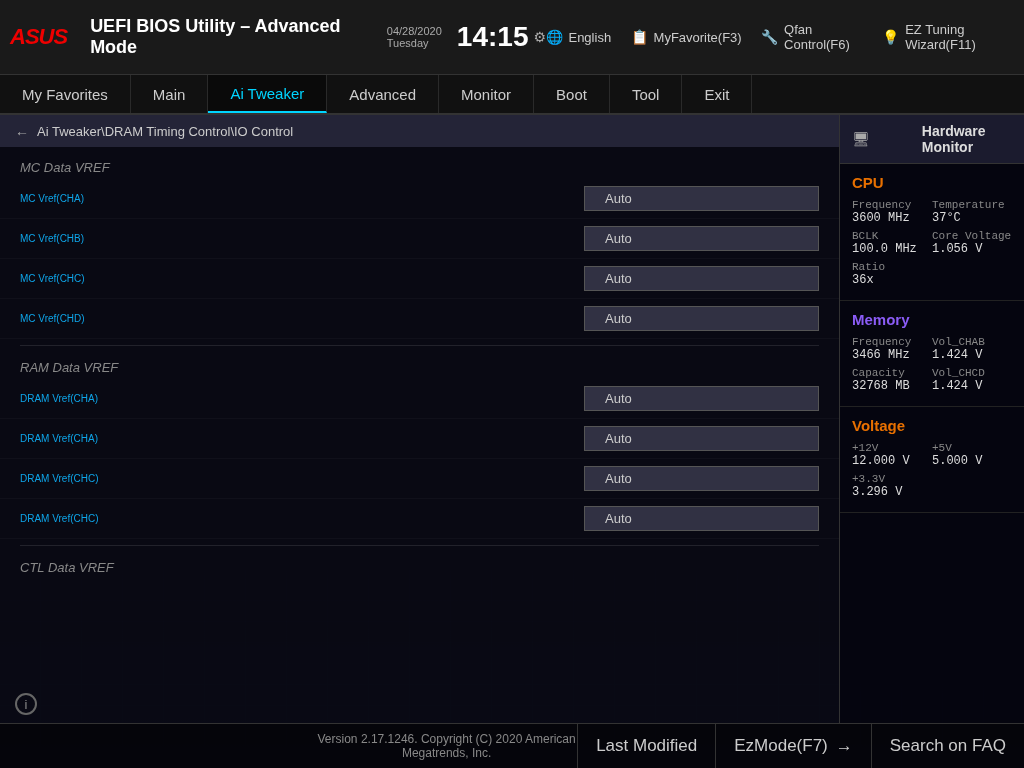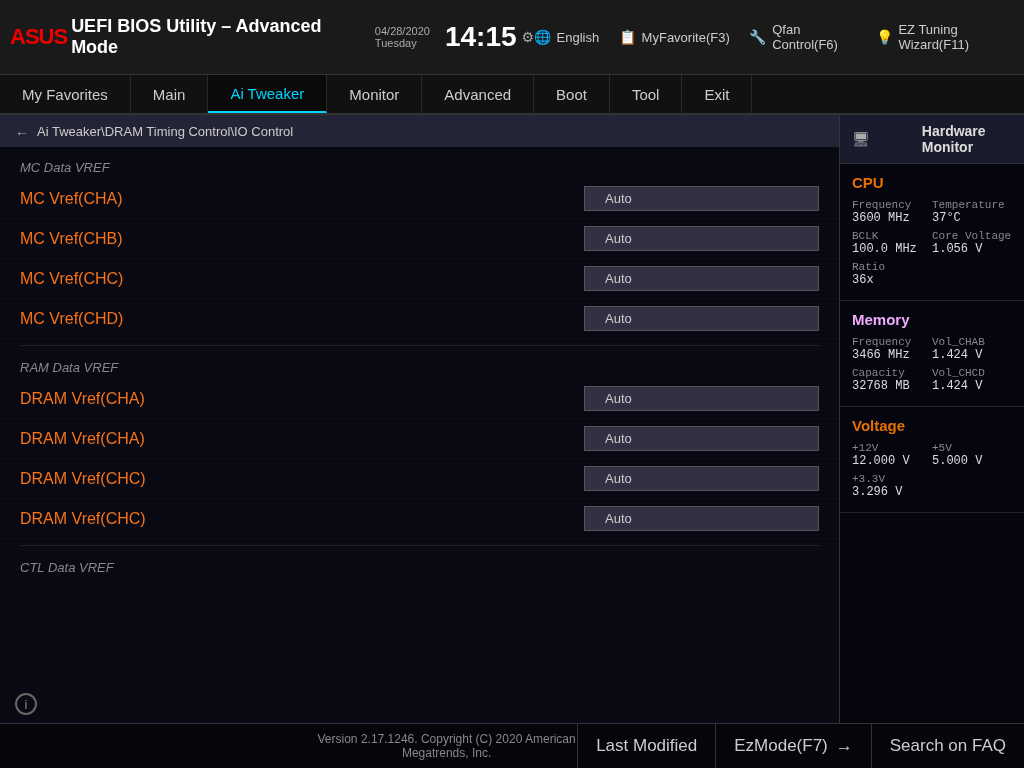--- a/index.html
+++ b/index.html
@@ -42,22 +42,23 @@
       height: 75px;
       display: flex;
       align-items: center;
       padding: 0 10px;
       border-bottom: 1px solid #333;
     }
     .asus-logo {
       color: #e00;
       font-weight: 900;
       font-size: 22px;
+      font-style: italic;
       letter-spacing: -1px;
-      margin-right: 4px;
+      margin-right: 23px;
       font-family: Arial Black, sans-serif;
       text-align: right;
     }
     .bios-title {
       color: #fff;
       font-size: 18px;
       font-weight: 600;
       margin-right: 20px;
     }
     .header-info {
@@ -171,22 +172,22 @@
       padding: 8px 20px 4px;
       font-style: italic;
     }
     .setting-row {
       display: flex;
       align-items: center;
       padding: 7px 20px;
       border-bottom: 1px solid rgba(255,255,255,0.03);
     }
     .setting-name {
-      color: #f97316;
-      font-size: 16px;
+      color: #0ea5e9;
+      font-size: 10px;
       flex: 1;
     }
     .setting-value {
       background: rgba(60,60,80,0.8);
       border: 1px solid #555;
       color: #ccc;
       font-size: 13px;
       padding: 4px 20px;
       width: 235px;
       text-align: left;
@@ -244,21 +245,21 @@
     .hw-section {
       padding: 10px 12px 8px;
       border-bottom: 1px solid #222;
     }
     .hw-section-title {
       font-size: 15px;
       font-weight: bold;
       margin-bottom: 8px;
     }
     .hw-section-title.cpu { color: #e87000; }
-    .hw-section-title.memory { color: #f0abfc; }
+    .hw-section-title.memory { color: #8b5cf6; }
     .hw-section-title.voltage { color: #e87000; }
     .hw-pair {
       display: flex;
       justify-content: space-between;
       margin-bottom: 5px;
     }
     .hw-col {
       flex: 1;
       font-family: Liberation Mono, monospace;
     }
@@ -354,24 +355,24 @@
   <div class="nav-item">
     <span>My Favorites</span>
   </div>
   <div class="nav-item">
     <span>Main</span>
   </div>
   <div class="nav-item active">
     <span>Ai Tweaker</span>
   </div>
   <div class="nav-item">
+    <span>Advanced</span>
+  </div>
+  <div class="nav-item">
     <span>Monitor</span>
-  </div>
-  <div class="nav-item">
-    <span>Advanced</span>
   </div>
   <div class="nav-item">
     <span>Boot</span>
   </div>
   <div class="nav-item">
     <span>Tool</span>
   </div>
   <div class="nav-item">
     <span>Exit</span>
   </div>

